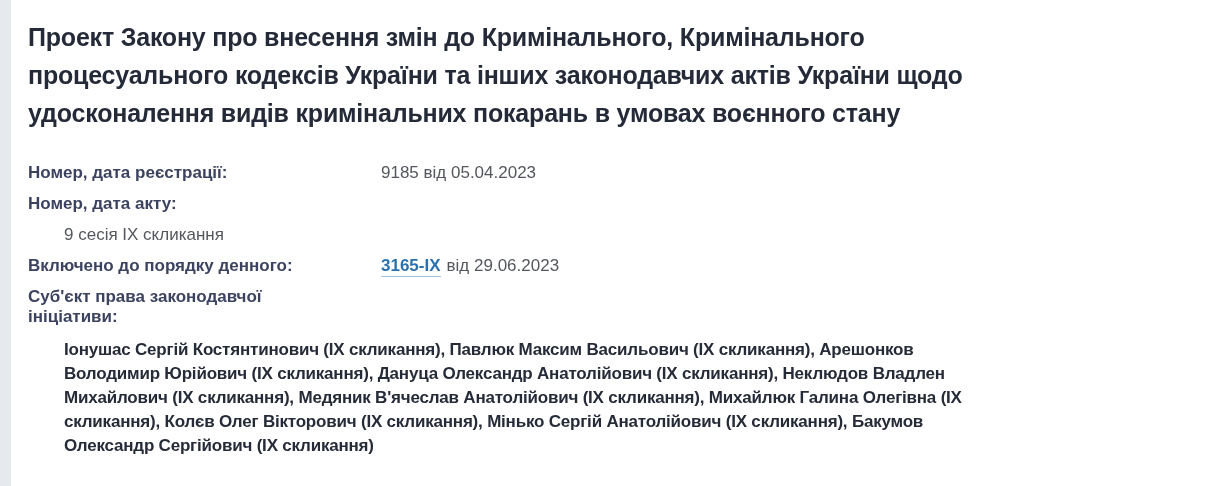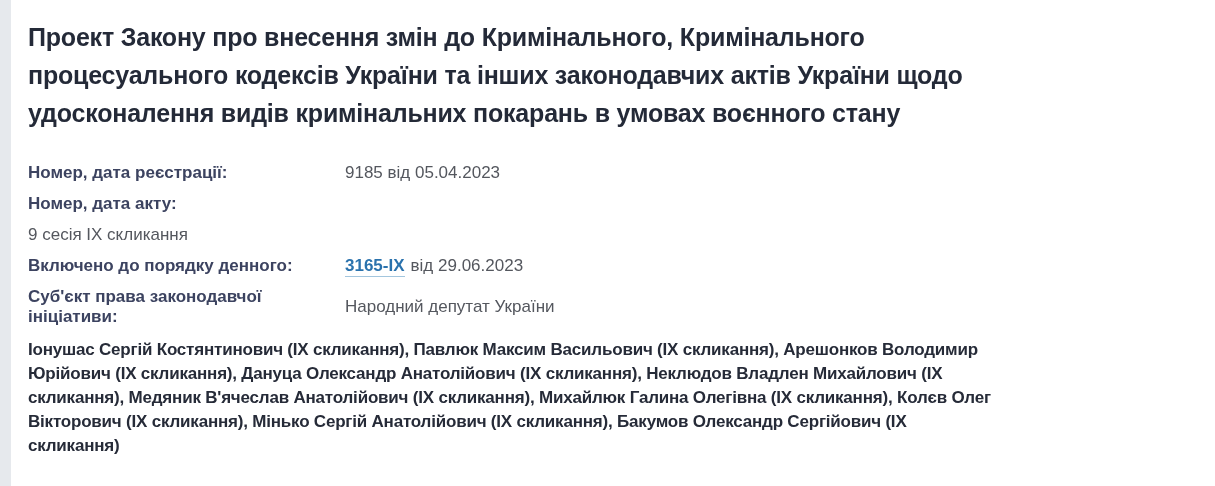--- a/index.html
+++ b/index.html
@@ -29,38 +29,39 @@
     font-size: 25px;
     font-weight: 700;
     line-height: 38px;
     letter-spacing: -0.2px;
     margin-bottom: 31px;
     max-width: 1150px;
   }
   .fields { }
   .field-row {
     display: flex;
-    align-items: center;
+    align-items: flex-end;
     margin-bottom: 11px;
   }
   .field-label {
     flex: 0 0 317px;
     width: 317px;
     padding-right: 18px;
     color: #3c4360;
     font-size: 17px;
     font-weight: 700;
     line-height: 20px;
   }
   .field-value {
     flex: 1 1 auto;
     color: #54575e;
     font-size: 17px;
     font-weight: 400;
     line-height: 20px;
+    margin-left: 36px;
   }
   .field-value a.doc-link {
     color: #2a72ad;
     font-weight: 700;
     text-decoration: none;
     border-bottom: 1px solid #a3c6de;
     padding-bottom: 1px;
     cursor: pointer;
   }
   .value-rest { margin-left: 6px; }
@@ -96,21 +97,20 @@
       </div>
 
       <div class="field-row">
         <div class="field-label">Включено до порядку денного:</div>
         <div class="field-value"><a href="#" class="doc-link">3165-IX</a><span class="value-rest">від 29.06.2023</span></div>
       </div>
 
 
       <div class="field-row">
         <div class="field-label">Суб'єкт права законодавчої ініціативи:</div>
-        <div class="field-value">Народний депутат України</div>
       </div>
 
       <div class="field-row">
         <div class="field-value initiators">Іонушас Сергій Костянтинович (IX скликання), Павлюк Максим Васильович (IX скликання), Арешонков Володимир Юрійович (IX скликання), Дануца Олександр Анатолійович (IX скликання), Неклюдов Владлен Михайлович (IX скликання), Медяник В'ячеслав Анатолійович (IX скликання), Михайлюк Галина Олегівна (IX скликання), Колєв Олег Вікторович (IX скликання), Мінько Сергій Анатолійович (IX скликання), Бакумов Олександр Сергійович (IX скликання)</div>
       </div>
 
     </div>
   </div>
 </div>
 

